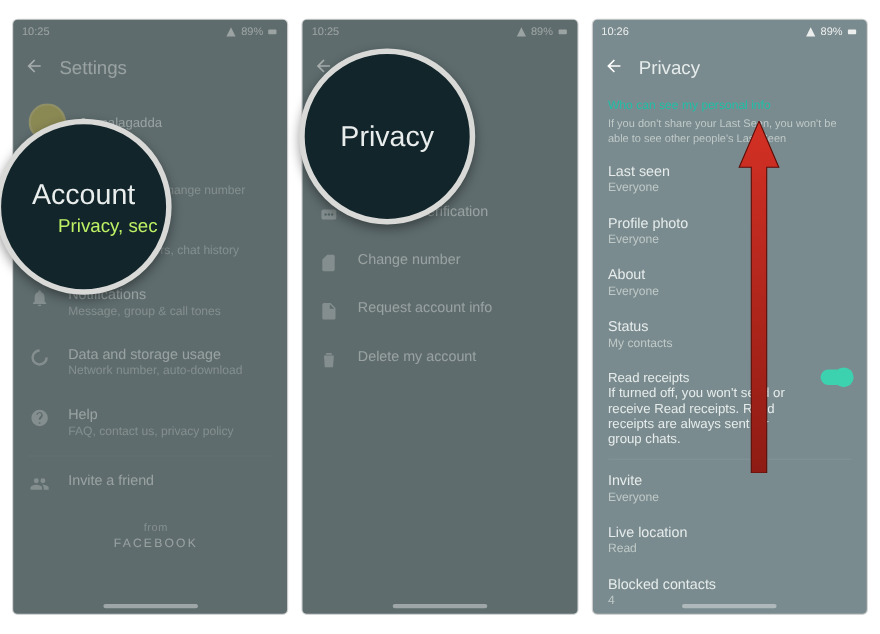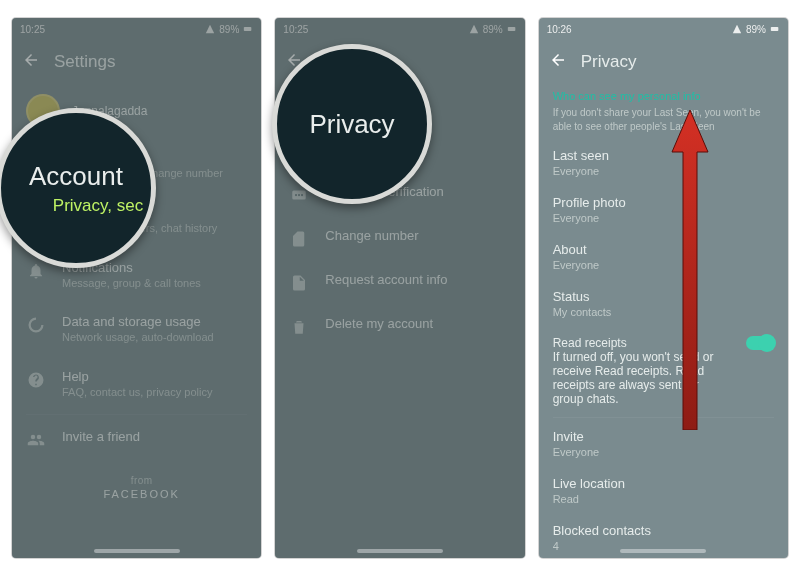--- a/index.html
+++ b/index.html
@@ -127,21 +127,21 @@
       </div>
 
       <div class="row interact">
         <span class="ic">
             <svg viewBox="0 0 24 24">
               <path d="M12 2a10 10 0 1 0 10 10h-3a7 7 0 1 1-7-7z"></path>
             </svg>
           </span>
         <div class="txt">
             <div class="title">Data and storage usage</div>
-            <div class="sub">Network usage, auto-download</div>
+            <div class="sub">Network number, auto-download</div>
           </div>
       </div>
 
       <div class="row interact">
         <span class="ic">
             <svg viewBox="0 0 24 24">
               <path d="M12 2a10 10 0 1 0 10 10A10 10 0 0 0 12 2zm1 17h-2v-2h2zm2.07-7.75-.9.92A3.4 3.4 0 0 0 13 14h-2v-.5a4 4 0 0 1 1.17-2.83l1.24-1.26A2 2 0 1 0 10 8H8a4 4 0 1 1 7.07 3.25z"></path>
             </svg>
           </span>
         <div class="txt">

